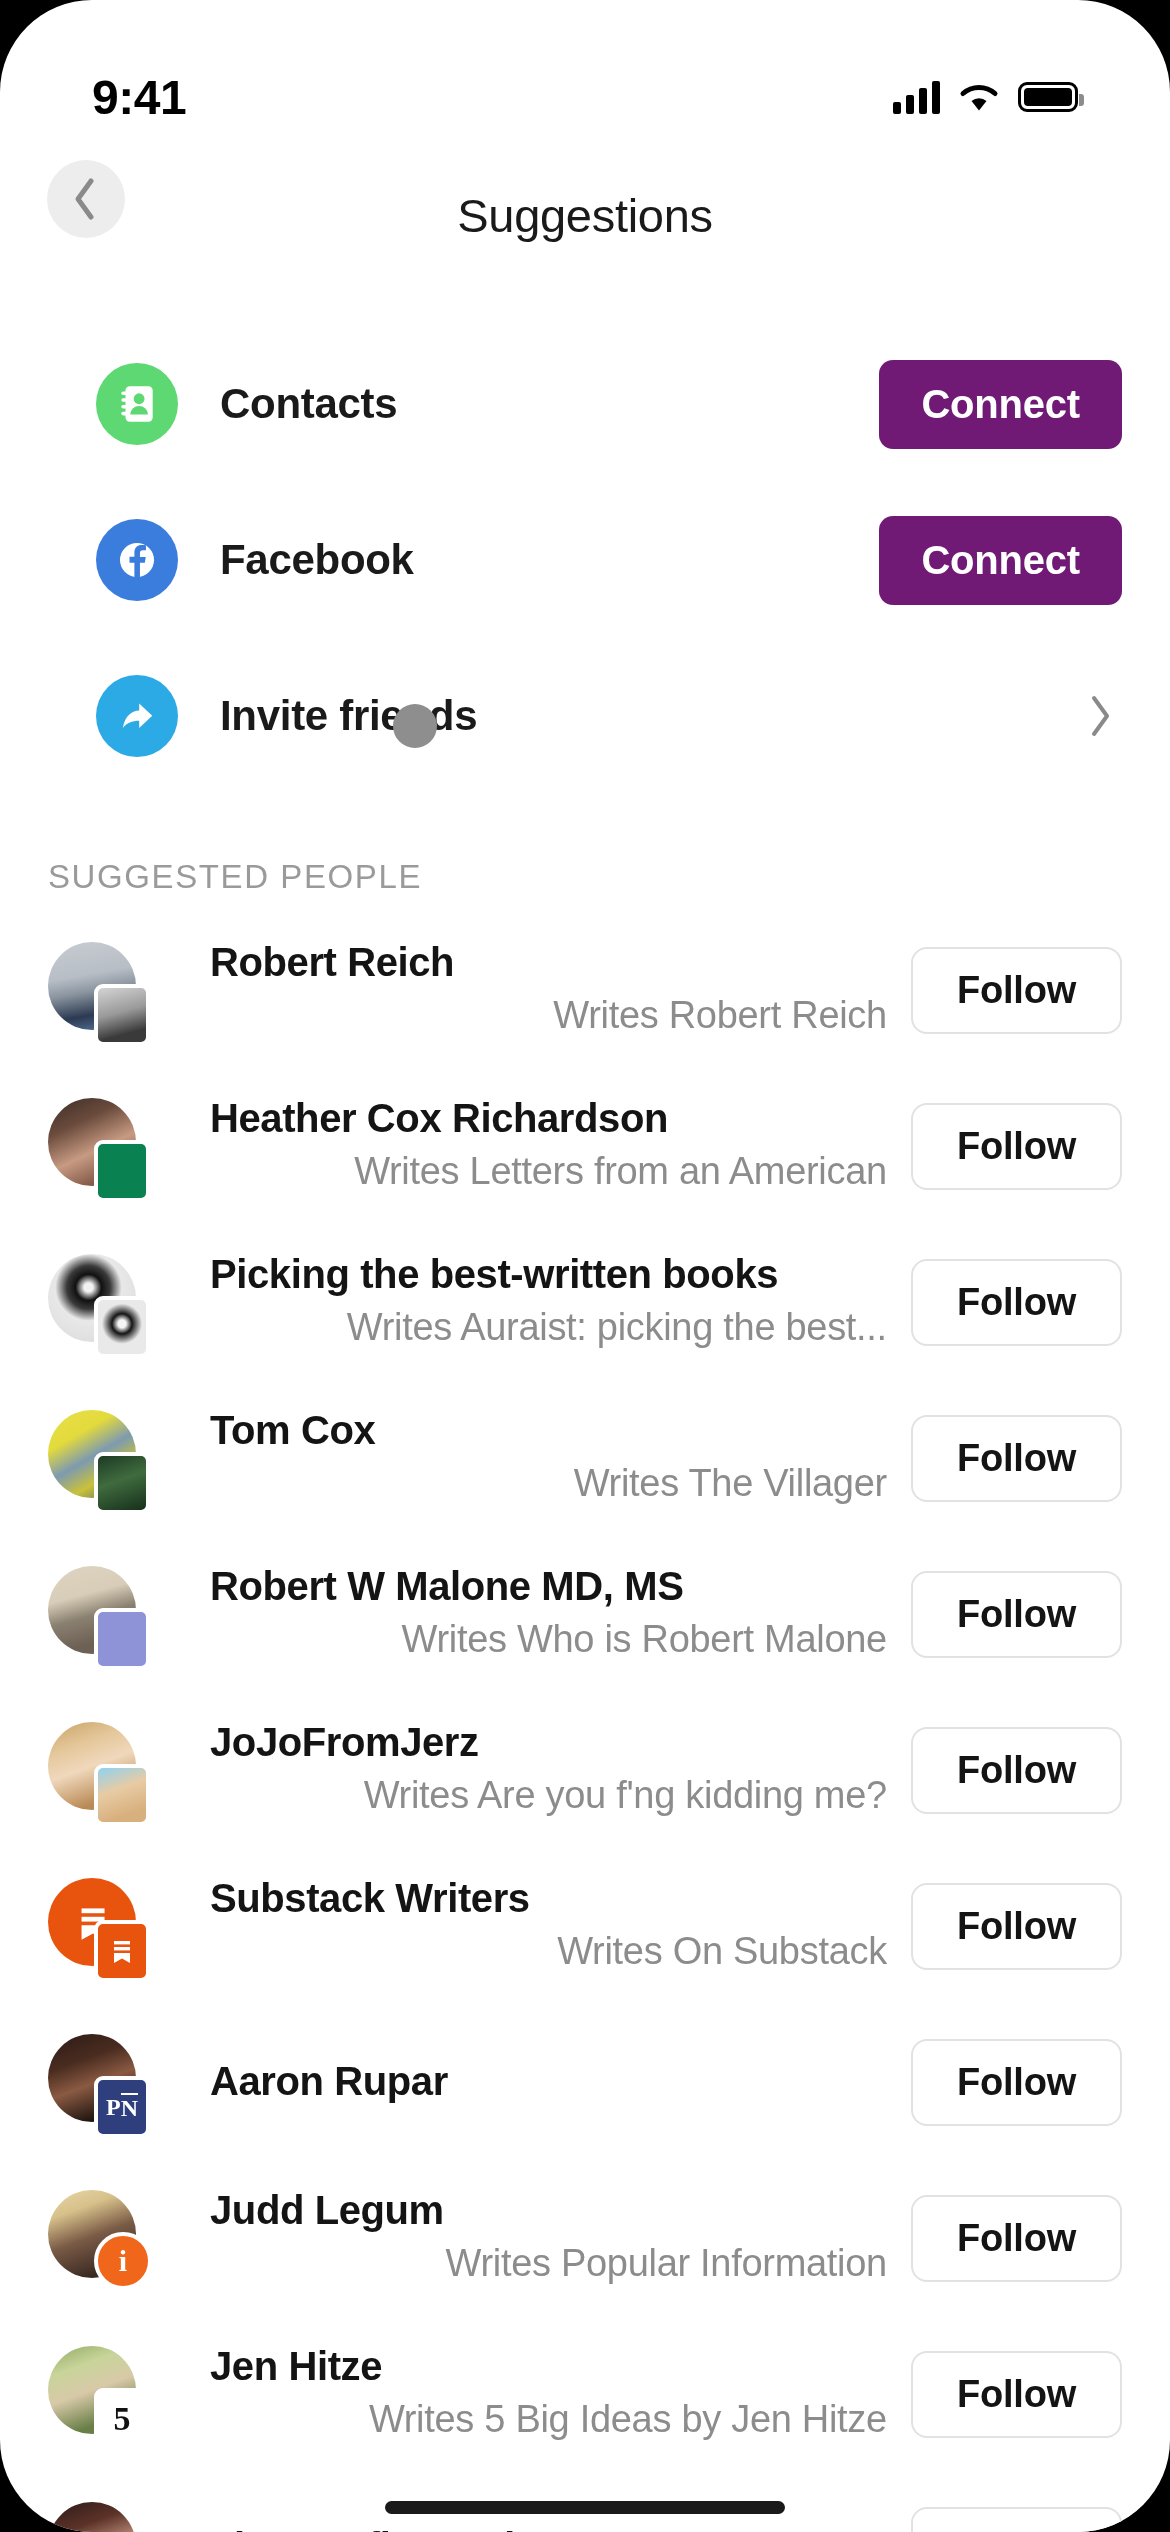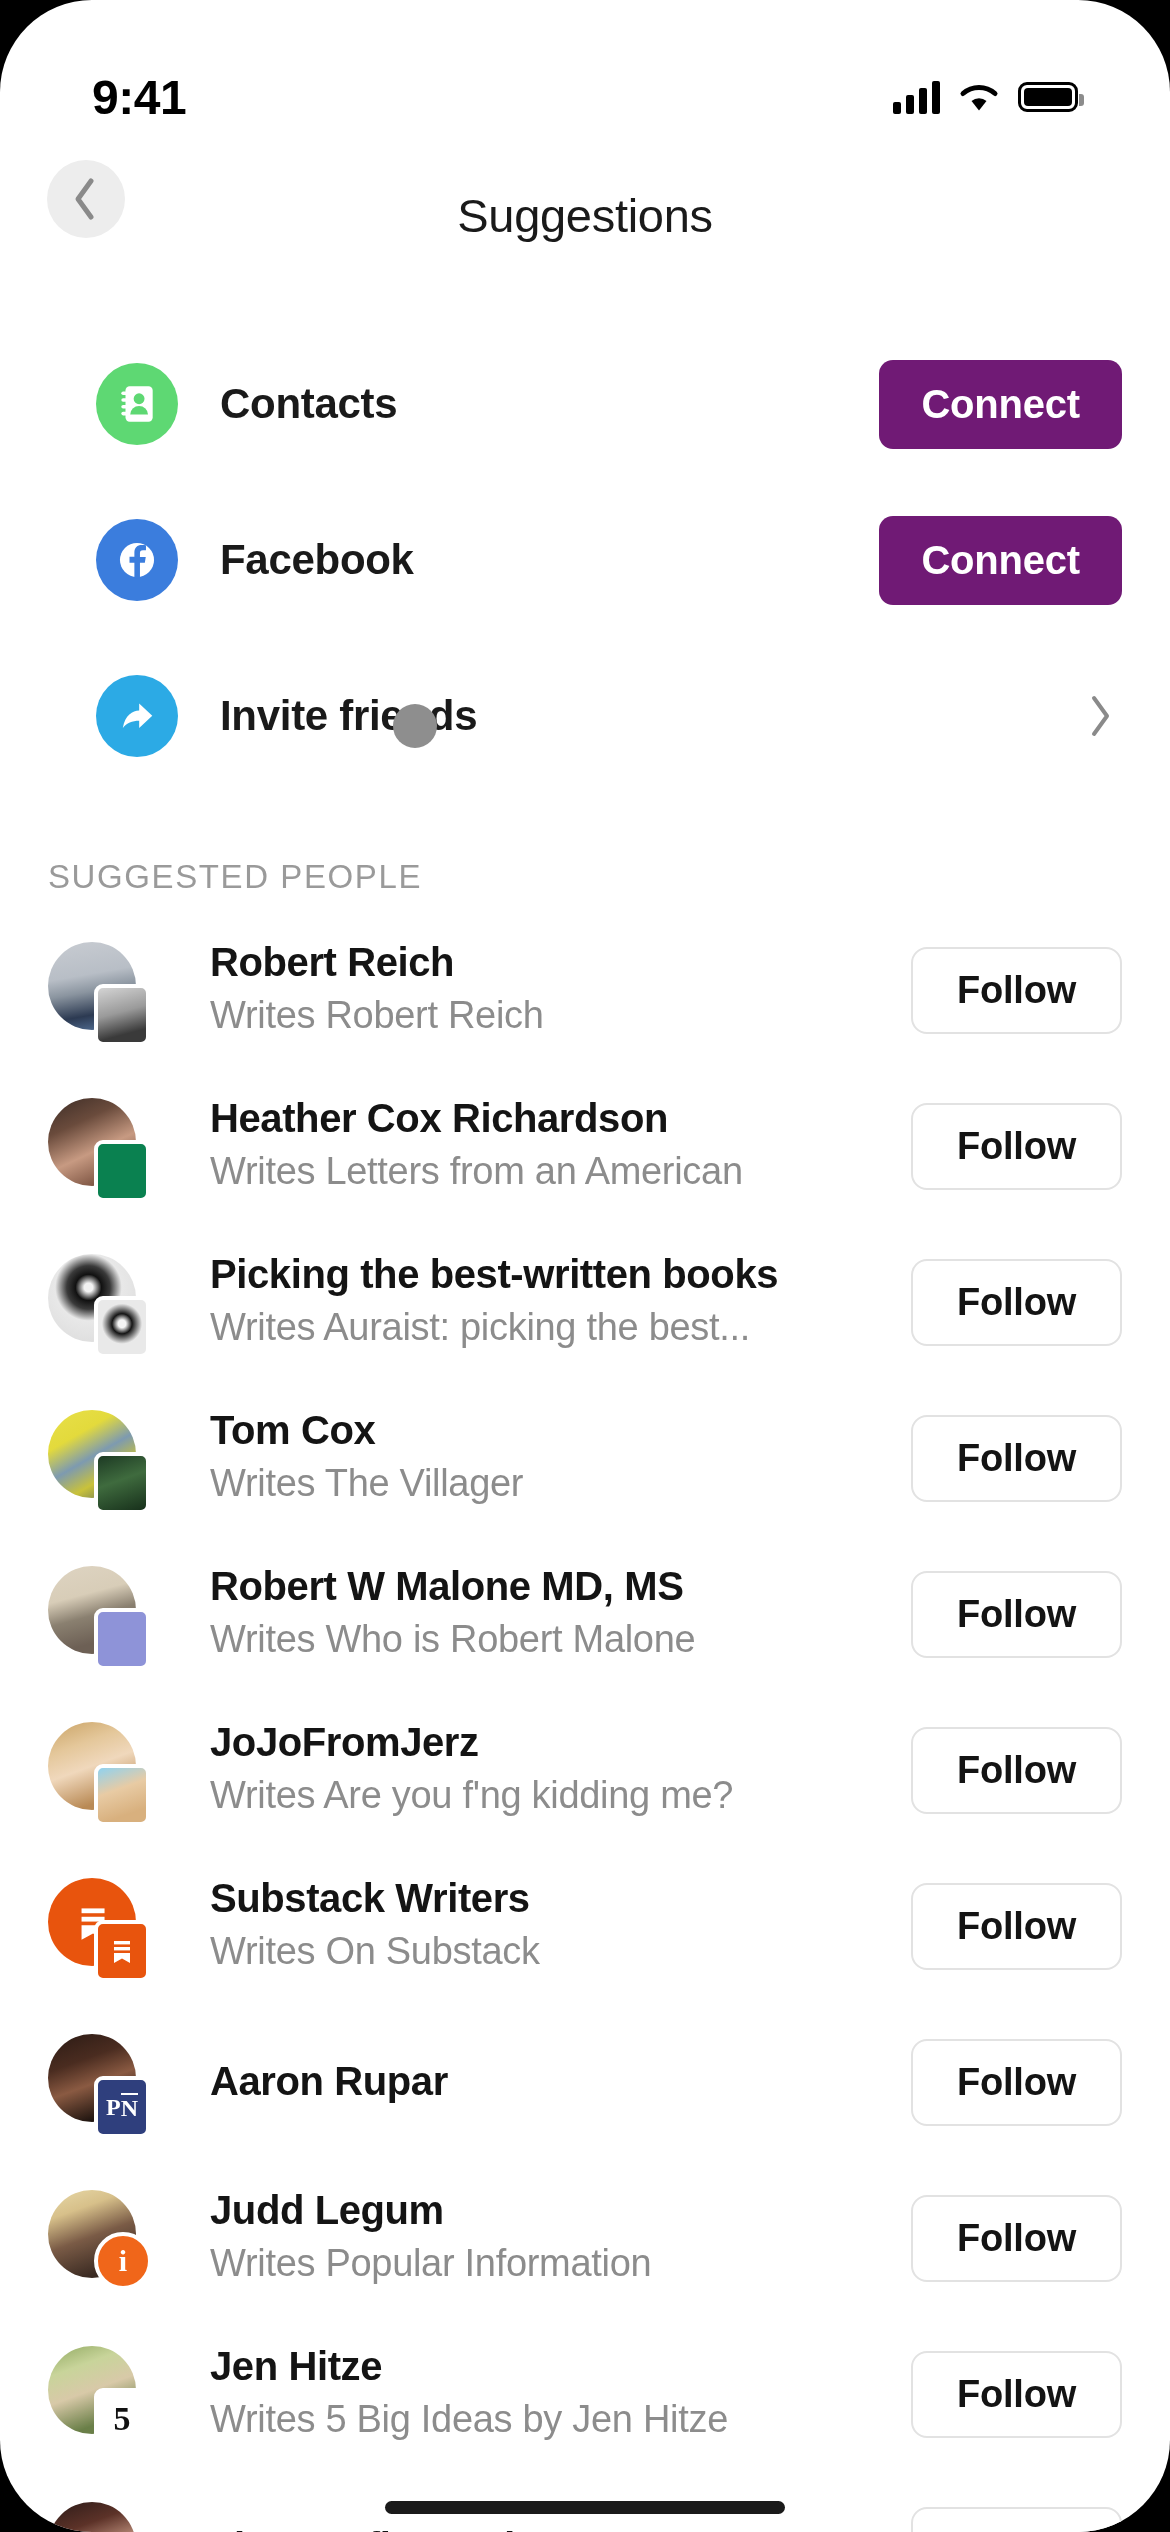--- a/index.html
+++ b/index.html
@@ -144,21 +144,21 @@
     margin-left:66px; flex:1; min-width:0;
   }
   .p-name{
     font-size:40px; font-weight:bold; color:#141414;
     letter-spacing:-0.4px; line-height:1.18;
     white-space:nowrap; overflow:hidden; text-overflow:ellipsis;
   }
   .p-sub{
     font-size:38px; font-weight:400; color:#8c8c8c;
     letter-spacing:-0.3px; line-height:1.3; margin-top:5px;
-    white-space:nowrap; overflow:hidden; text-overflow:ellipsis;
+    white-space:nowrap; overflow:hidden; text-overflow:ellipsis;text-align:right;
   }
   .follow-btn{
     flex:0 0 auto;
     background:#fff; color:#141414;
     font-size:38px; font-weight:700;
     border:2px solid #e2e2e2; border-radius:16px;
     padding:20px 44px; cursor:pointer;
     font-family:"Liberation Sans", sans-serif;
     letter-spacing:-0.2px;
     margin-left:24px;

